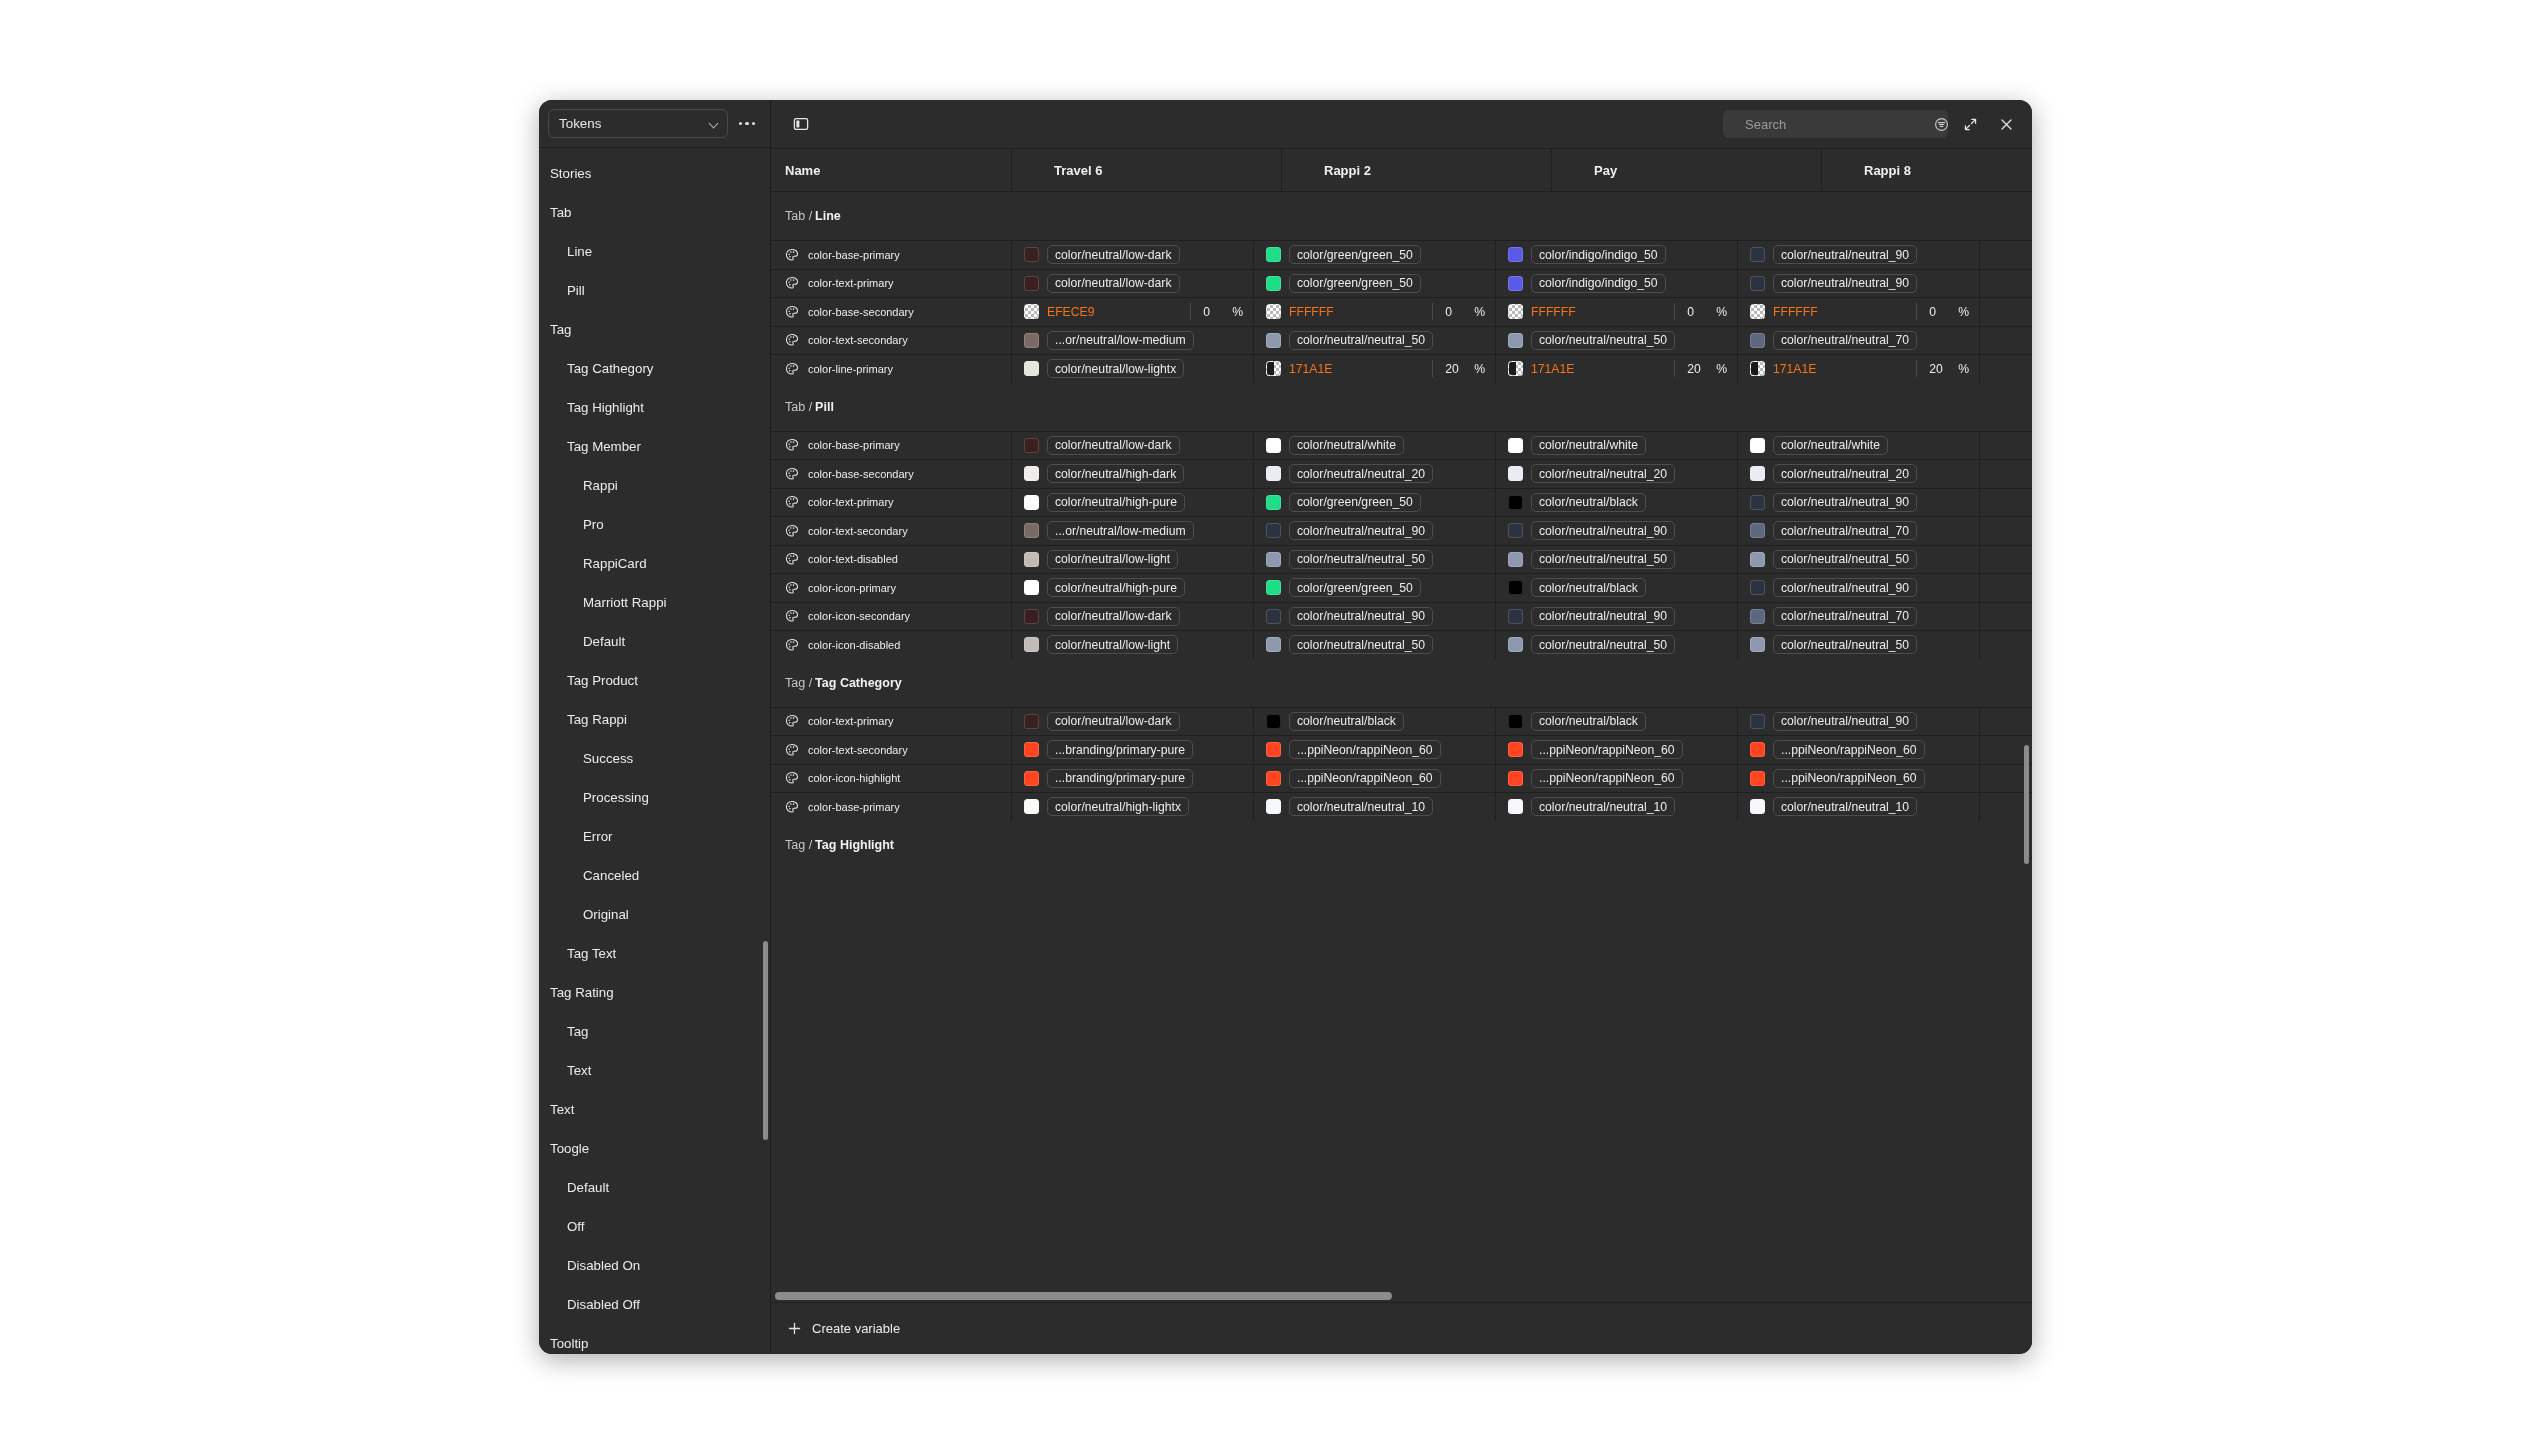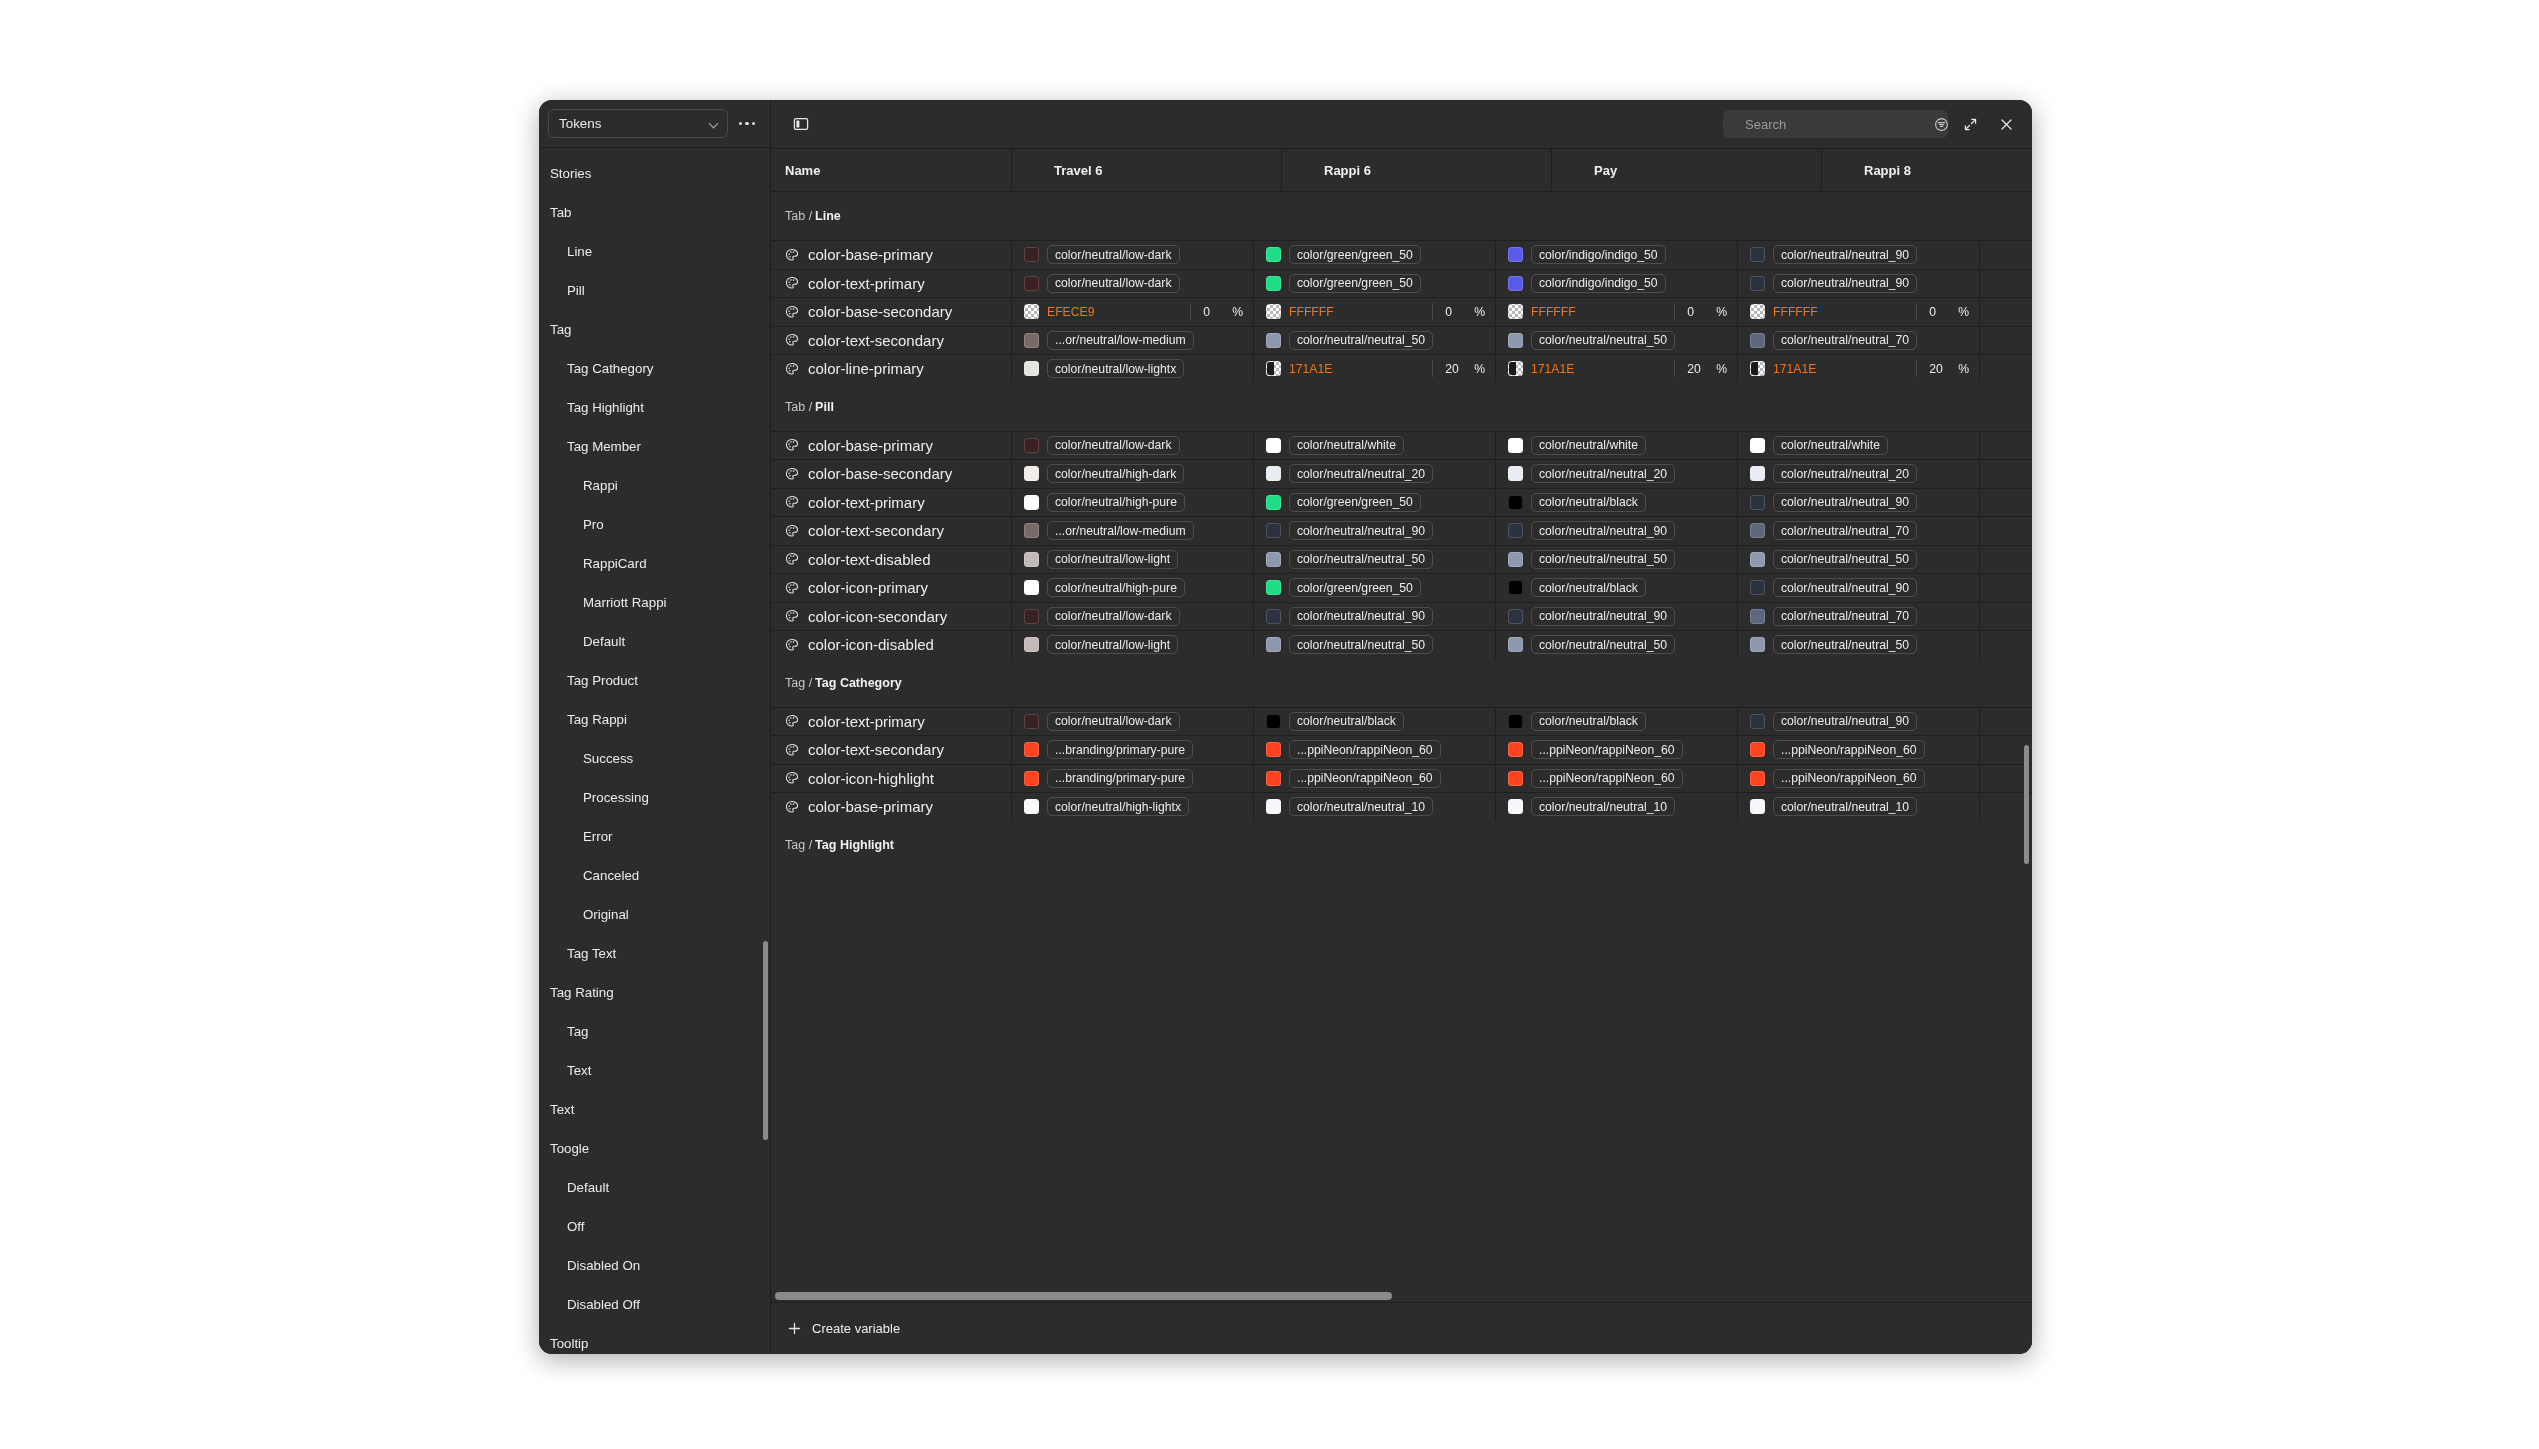--- a/index.html
+++ b/index.html
@@ -147,21 +147,21 @@
   .cell {
     display: flex; align-items: center;
     border-right: 1px solid #1f1f1f;
     padding-left: 14px;
     flex: 0 0 auto;
     min-width: 0;
   }
   .cell.name { width: 241px; gap: 9px; }
   .cell.val  { width: 242px; gap: 8px; padding-left: 12px; }
   .cell.tail { width: 48px; border-right: none; }
-  .tokname { color: #ededed; font-size: 15px; white-space: nowrap; }
+  .tokname { color: #ededed; font-size: 11px; white-space: nowrap; }
 
   .sw {
     width: 15px; height: 15px; border-radius: 3.5px;
     flex: 0 0 15px;
     border: 1px solid rgba(255,255,255,.16);
     position: relative; overflow: hidden;
   }
   .sw.alpha {
     background-image:
       linear-gradient(45deg,#b8b8b8 25%,transparent 25%,transparent 75%,#b8b8b8 75%),
@@ -370,21 +370,21 @@
 
       <div class="tablewrap">
         <div class="thead" id="thead">
             <div class="th c-name">
               <span>Name</span>
             </div>
             <div class="th c-val">
               <span>Travel 6</span>
             </div>
             <div class="th c-val">
-              <span>Rappi 6</span>
+              <span>Rappi 2</span>
             </div>
             <div class="th c-val">
               <span>Pay</span>
             </div>
             <div class="th c-val">
               <span>Rappi 8</span>
             </div>
             <div class="th c-add">
               <svg width="15" height="15" viewBox="0 0 16 16" fill="none">
                 <line x1="8" y1="2.8" x2="8" y2="13.2" stroke="#e6e6e6" stroke-width="1.3" stroke-linecap="round"></line>

